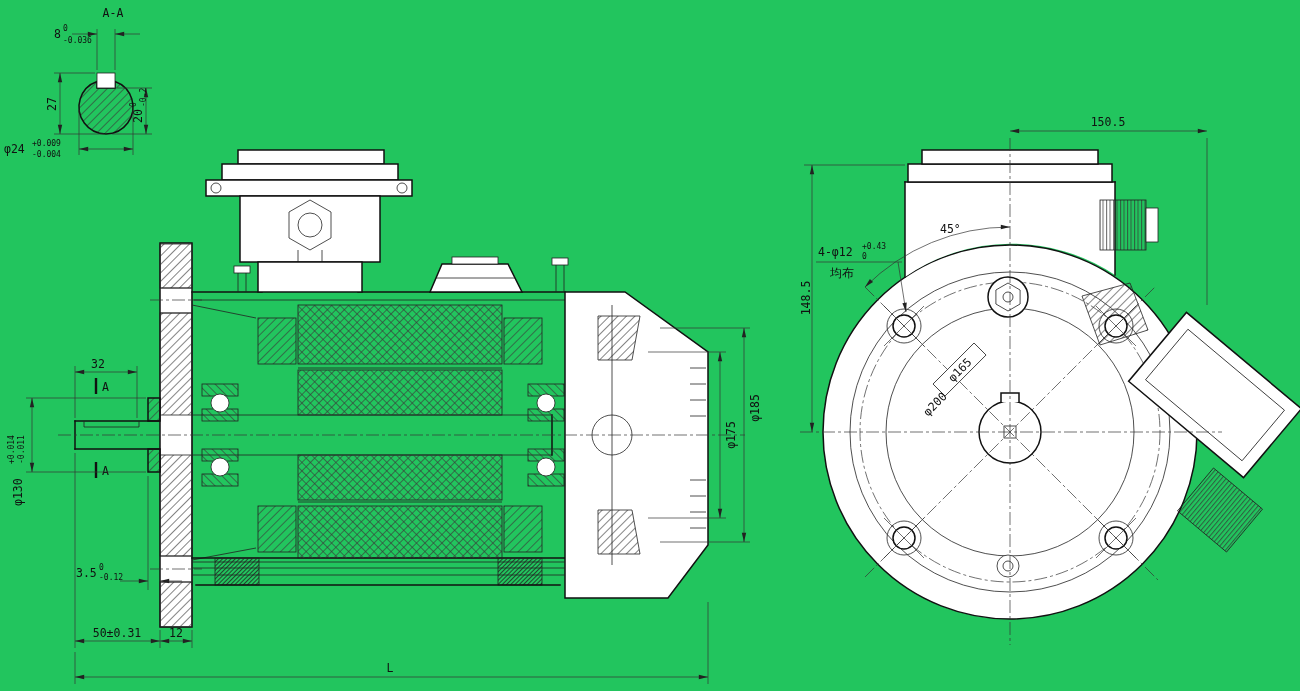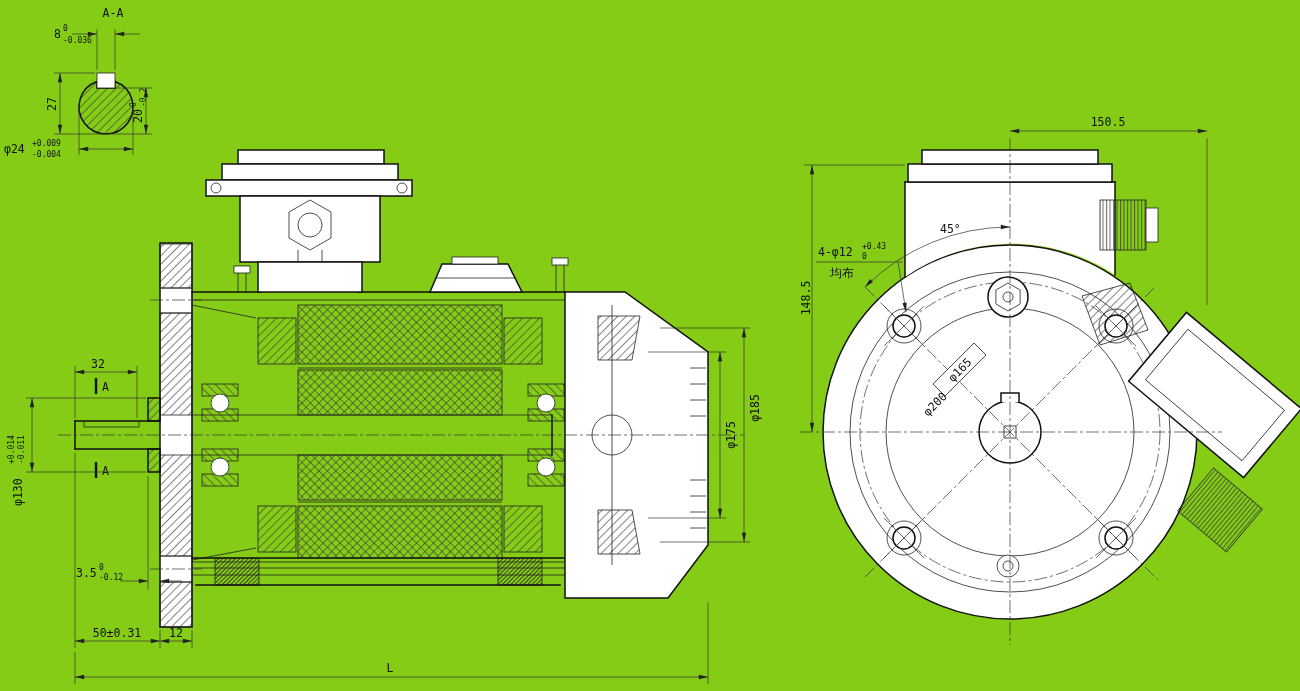--- a/index.html
+++ b/index.html
@@ -1,16 +1,16 @@
 <!DOCTYPE html>
 <html><head>
 <meta charset="utf-8">
 <style>
   html,body{margin:0;padding:0;background:#ffffff;}
-  .stage{position:relative;width:1300px;height:691px;background:#84cc16;overflow:hidden;
+  .stage{position:relative;width:1300px;height:691px;background:#22c55e;overflow:hidden;
          font-family:"DejaVu Sans", sans-serif;}
   svg{display:block}
   text{font-family:"DejaVu Sans Mono","Liberation Mono",monospace;fill:#111;}
   .dimt{font-size:11.5px;}
   .tol{font-size:8px;}
   .big{font-size:12px;}
   .thick{stroke:#111;stroke-width:1.5;fill:none;stroke-linecap:square;}
   .thin{stroke:#222;stroke-width:0.8;fill:none;}
   .dim{stroke:#333;stroke-width:0.7;fill:none;}
   .cl{stroke:#333;stroke-width:0.7;fill:none;stroke-dasharray:13 3 3 3;}

